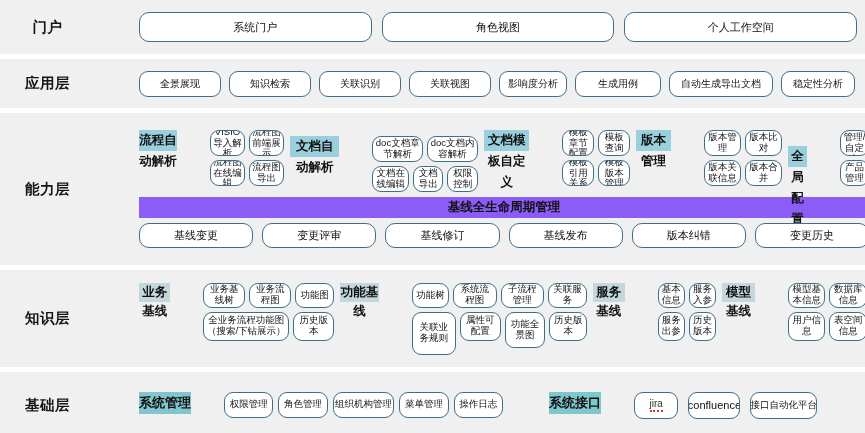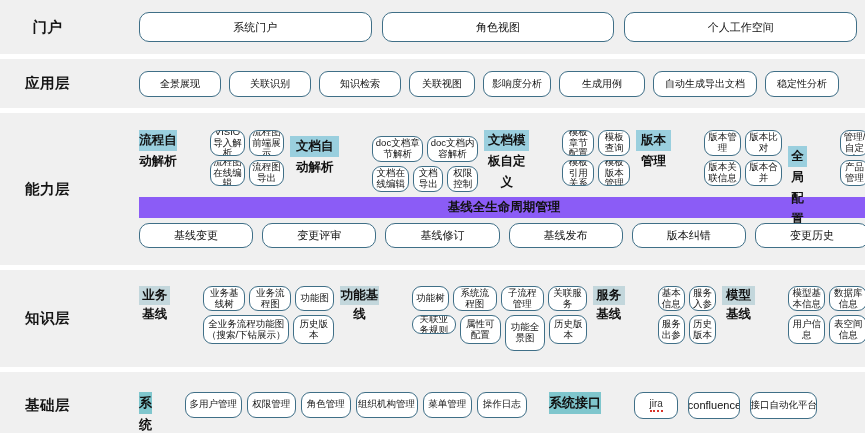--- a/index.html
+++ b/index.html
@@ -178,23 +178,23 @@
     </div>
   </div>
 
   <div class="band-gap"></div>
 
   <div class="band" style="height:49px;">
     <div class="row-label">应用层</div>
     <div class="band-body">
       <div class="app-row">
         <div class="pill" style="width:82px;">全景展现</div>
+        <div class="pill" style="width:82px;">知识检索</div>
         <div class="pill" style="width:82px;">关联识别</div>
-        <div class="pill" style="width:82px;">知识检索</div>
-        <div class="pill" style="width:66px;">关联视图</div>
+        <div class="pill" style="width:82px;">关联视图</div>
         <div class="pill" style="width:68px;">影响度分析</div>
         <div class="pill" style="width:86px;">生成用例</div>
         <div class="pill" style="width:104px;">自动生成导出文档</div>
         <div class="pill" style="width:74px;">稳定性分析</div>
       </div>
     </div>
   </div>
 
   <div class="band-gap"></div>
 
@@ -315,21 +315,21 @@
         <div class="cap-group" style="width:247px;">
           <div class="know-head">功能基线</div>
           <div class="grp-rows">
             <div class="grp-line">
               <div class="pill" style="flex:1 1 0;height:25px;">功能树</div>
               <div class="pill" style="flex:1.2 1 0;height:25px;">系统流程图</div>
               <div class="pill" style="flex:1.2 1 0;height:25px;">子流程管理</div>
               <div class="pill" style="flex:1.05 1 0;height:25px;">关联服务</div>
             </div>
             <div class="grp-line">
-              <div class="pill" style="flex:1.2 1 0;height:19px;">关联业务规则</div>
+              <div class="pill" style="flex:1.2 1 0;height:43px;">关联业务规则</div>
               <div class="pill" style="flex:1.1 1 0;height:29px;">属性可配置</div>
               <div class="pill" style="flex:1.1 1 0;height:36px;">功能全景图</div>
               <div class="pill" style="flex:1 1 0;height:29px;">历史版本</div>
             </div>
           </div>
         </div>
 
         <div class="cap-group" style="width:123px;">
           <div class="know-head">服务基线</div>
           <div class="grp-rows">
@@ -365,21 +365,20 @@
   <div class="band-gap"></div>
 
   <div class="band" style="height:66px;">
     <div class="row-label">基础层</div>
     <div class="band-body">
       <div class="base-groups">
 
         <div class="cap-group" style="width:380px;">
           <div class="base-head">系统管理</div>
           <div class="base-line">
-            <div class="pill" style="flex:1.12 1 0;">多用户管理</div>
             <div class="pill" style="flex:0.95 1 0;">权限管理</div>
             <div class="pill" style="flex:0.95 1 0;">角色管理</div>
             <div class="pill" style="flex:1.25 1 0;">组织机构管理</div>
             <div class="pill" style="flex:0.95 1 0;">菜单管理</div>
             <div class="pill" style="flex:0.95 1 0;">操作日志</div>
           </div>
         </div>
 
         <div class="cap-group" style="width:332px;">
           <div class="base-head">系统接口</div>

